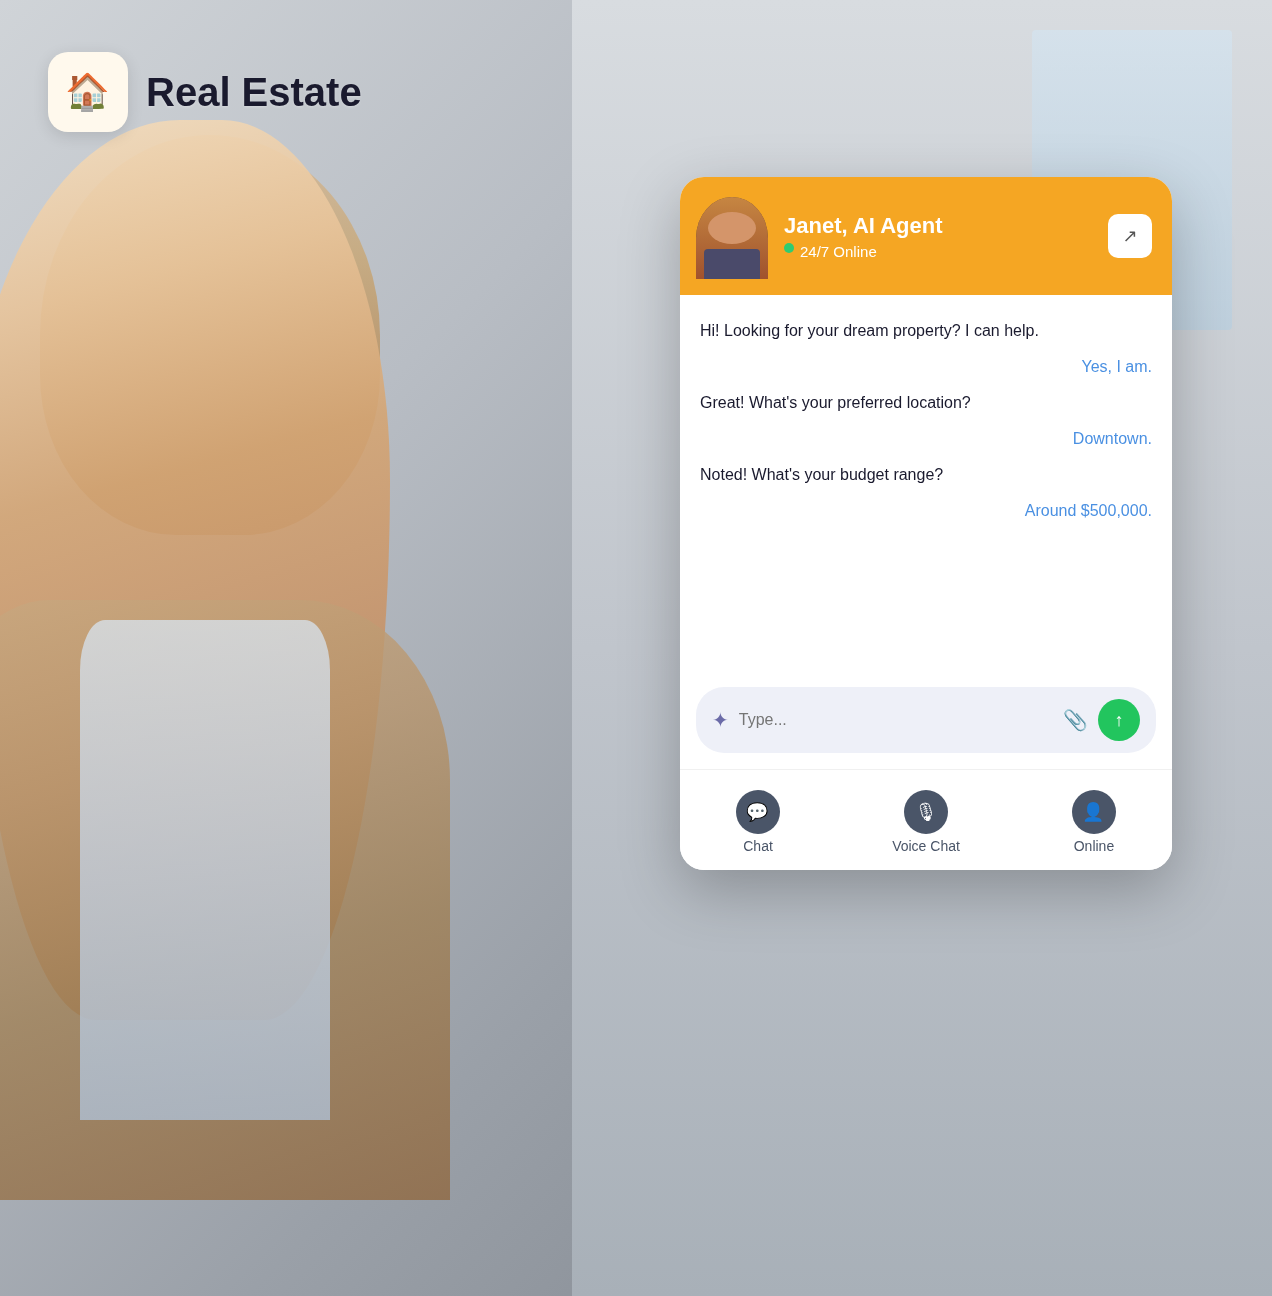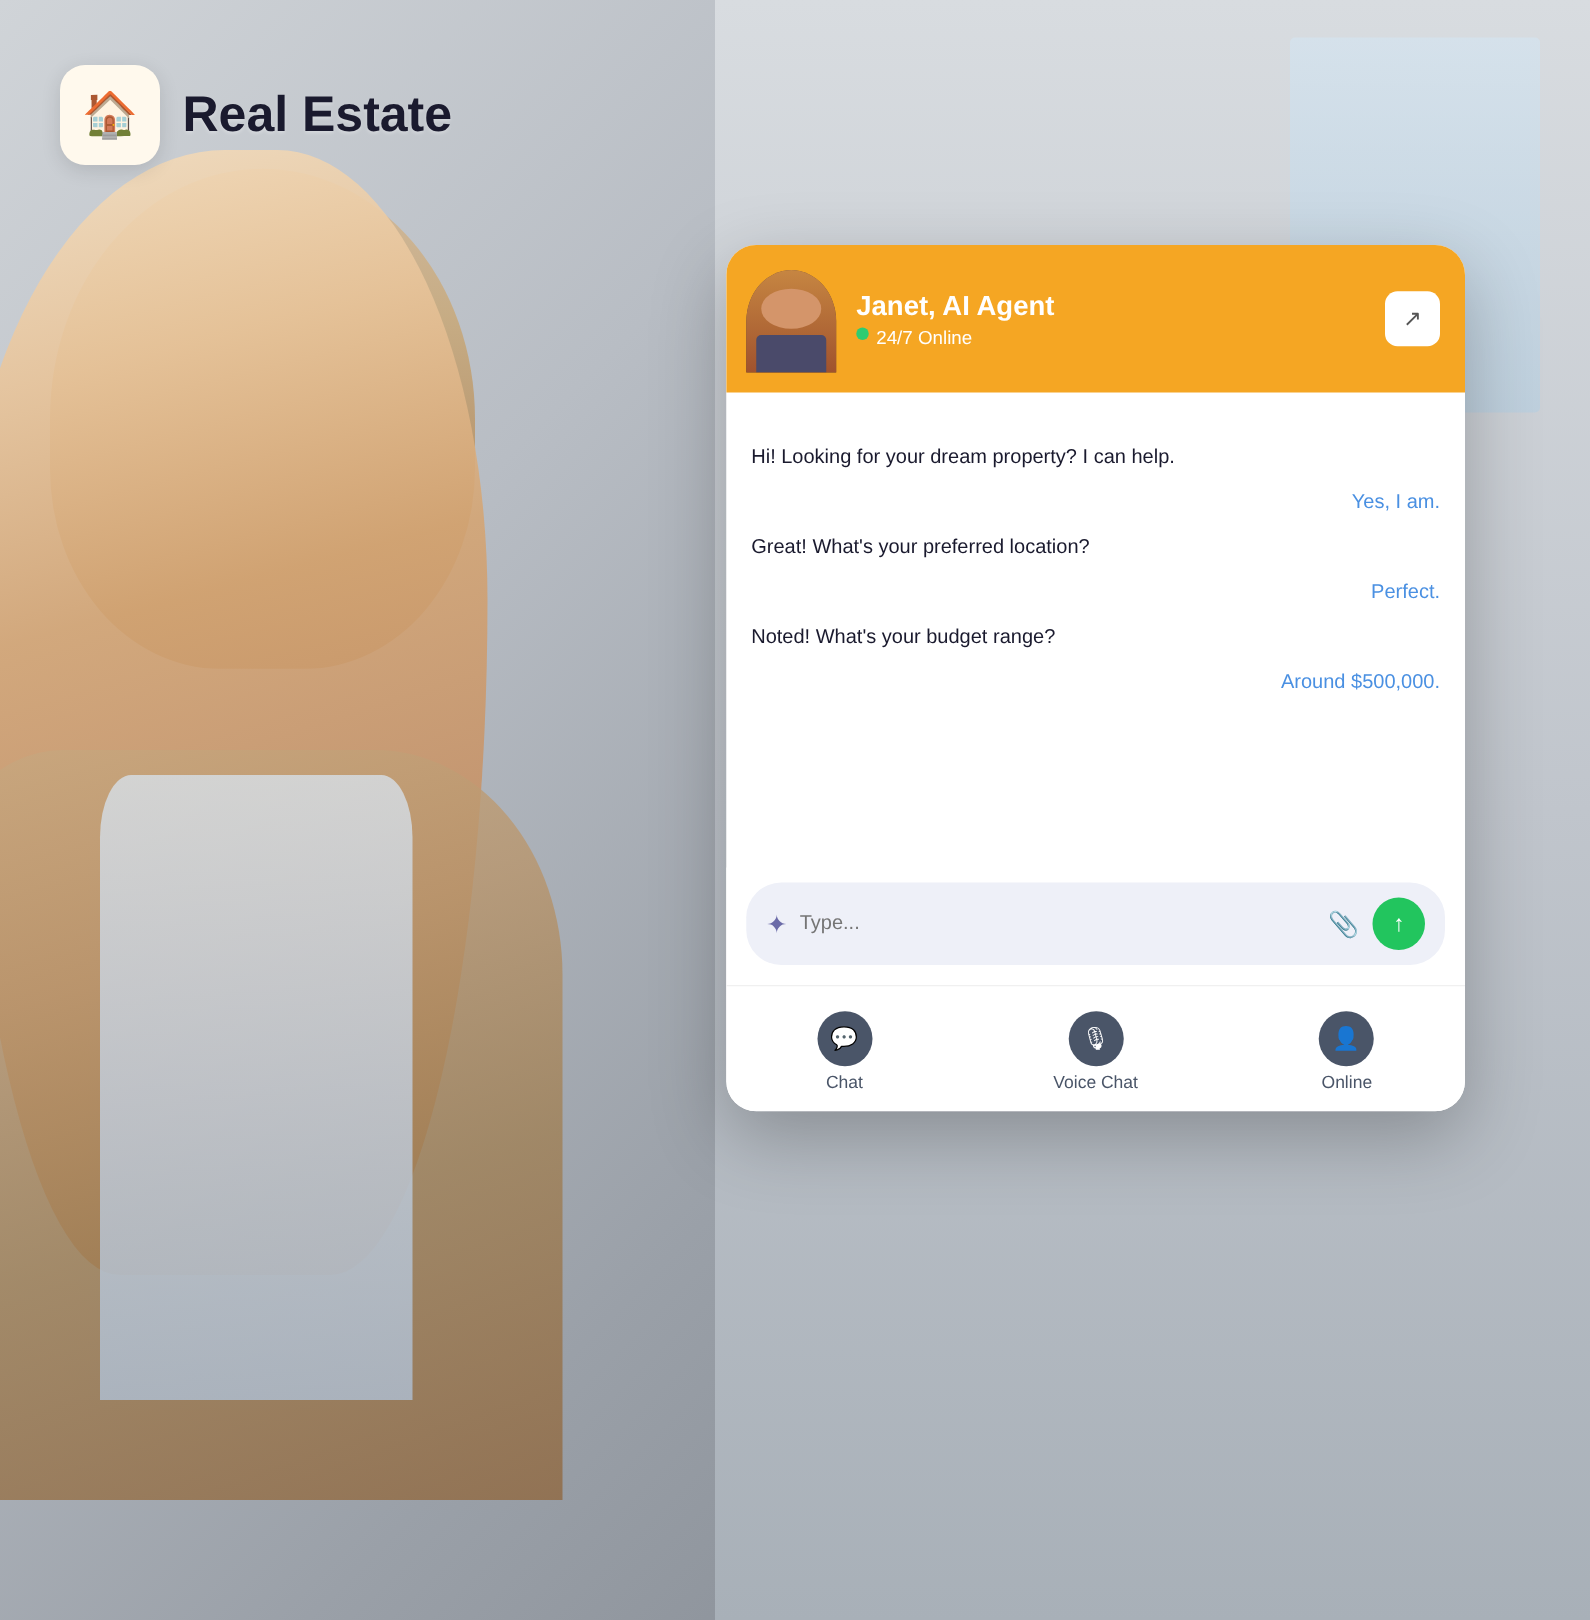--- a/index.html
+++ b/index.html
@@ -70,23 +70,23 @@
     .logo-title {
       font-size: 40px;
       font-weight: 700;
       color: #1a1a2e;
       text-shadow: 0 1px 3px rgba(255,255,255,0.3);
     }
 
     
     .chat-widget {
       position: absolute;
-      top: 196px;
+      top: 177px;
       right: 100px;
-      width: 591px;
+      width: 492px;
       background: #ffffff;
       border-radius: 24px;
       box-shadow: 0 20px 60px rgba(0,0,0,0.25);
       overflow: hidden;
       z-index: 20;
     }
 
     
     .chat-header {
       background: #f5a623;
@@ -180,21 +180,21 @@
       flex-shrink: 0;
     }
 
     .expand-icon {
       font-size: 18px;
       color: #555;
     }
 
     
     .chat-messages {
-      padding: 40px 20px 16px;
+      padding: 24px 20px 16px;
       display: flex;
       flex-direction: column;
       gap: 12px;
       min-height: 380px;
     }
 
     .msg-bot {
       font-size: 16px;
       color: #1a1a2e;
       line-height: 1.5;
@@ -395,21 +395,21 @@
     </div>
     <div class="expand-btn">
       <span class="expand-icon">↗</span>
     </div>
   </div>
 
   <div class="chat-messages">
     <div class="msg-bot">Hi! Looking for your dream property? I can help.</div>
     <div class="msg-user">Yes, I am.</div>
     <div class="msg-bot">Great! What's your preferred location?</div>
-    <div class="msg-user">Perfect.</div>
+    <div class="msg-user">Downtown.</div>
     <div class="msg-bot">Noted! What's your budget range?</div>
     <div class="msg-user">Around $500,000.</div>
   </div>
 
   <div class="chat-input-area">
     <div class="input-row">
       <span class="sparkle-icon">✦</span>
       <input class="chat-input" type="text" placeholder="Type..." style="">
       <span class="attach-icon">📎</span>
       <button class="send-btn">

